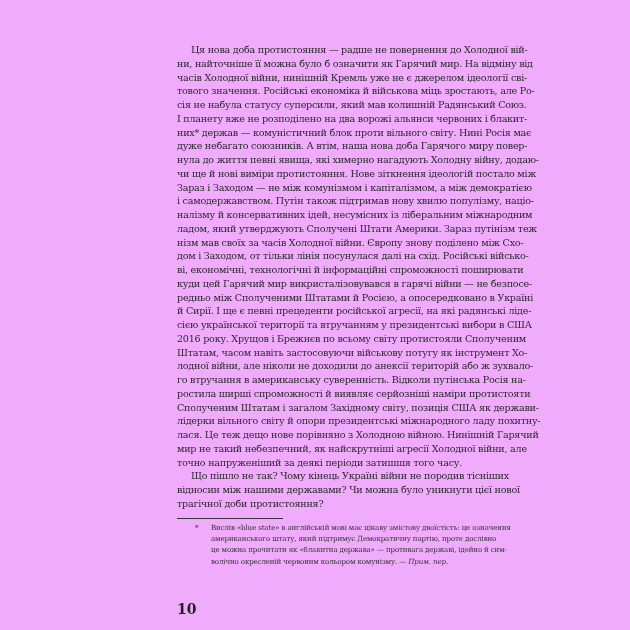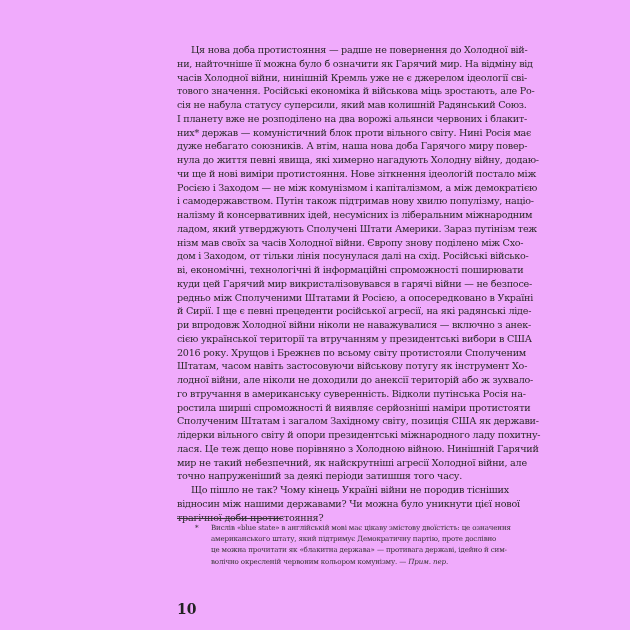--- a/index.html
+++ b/index.html
@@ -37,31 +37,30 @@
       <span class="line indent">Ця нова доба протистояння — радше не повернення до Холодної вій-</span>
       <span class="line">ни, найточніше її можна було б означити як Гарячий мир. На відміну від</span>
       <span class="line">часів Холодної війни, нинішній Кремль уже не є джерелом ідеології сві-</span>
       <span class="line">тового значення. Російські економіка й військова міць зростають, але Ро-</span>
       <span class="line">сія не набула статусу суперсили, який мав колишній Радянський Союз.</span>
       <span class="line">І планету вже не розподілено на два ворожі альянси червоних і блакит-</span>
       <span class="line">них* держав — комуністичний блок проти вільного світу. Нині Росія має</span>
       <span class="line">дуже небагато союзників. А втім, наша нова доба Гарячого миру повер-</span>
       <span class="line">нула до життя певні явища, які химерно нагадують Холодну війну, додаю-</span>
       <span class="line">чи ще й нові виміри протистояння. Нове зіткнення ідеологій постало між</span>
-      <span class="line">Росією і Заходом — не між комунізмом і капіталізмом, а між демократією</span>
+      <span class="line">Зараз і Заходом — не між комунізмом і капіталізмом, а між демократією</span>
       <span class="line">і самодержавством. Путін також підтримав нову хвилю популізму, націо-</span>
       <span class="line">налізму й консервативних ідей, несумісних із ліберальним міжнародним</span>
       <span class="line">ладом, який утверджують Сполучені Штати Америки. Зараз путінізм теж</span>
       <span class="line">нізм мав своїх за часів Холодної війни. Європу знову поділено між Схо-</span>
       <span class="line">дом і Заходом, от тільки лінія посунулася далі на схід. Російські військо-</span>
       <span class="line">ві, економічні, технологічні й інформаційні спроможності поширювати</span>
       <span class="line">куди цей Гарячий мир викристалізовувався в гарячі війни — не безпосе-</span>
       <span class="line">редньо між Сполученими Штатами й Росією, а опосередковано в Україні</span>
       <span class="line">й Сирії. І ще є певні прецеденти російської агресії, на які радянські ліде-</span>
-      <span class="line">ри впродовж Холодної війни ніколи не наважувалися — включно з анек-</span>
       <span class="line">сією української території та втручанням у президентські вибори в США</span>
       <span class="line">2016 року. Хрущов і Брежнєв по всьому світу протистояли Сполученим</span>
       <span class="line">Штатам, часом навіть застосовуючи військову потугу як інструмент Хо-</span>
       <span class="line">лодної війни, але ніколи не доходили до анексії територій або ж зухвало-</span>
       <span class="line">го втручання в американську суверенність. Відколи путінська Росія на-</span>
       <span class="line">ростила ширші спроможності й виявляє серйозніші наміри протистояти</span>
       <span class="line">Сполученим Штатам і загалом Західному світу, позиція США як держави-</span>
       <span class="line">лідерки вільного світу й опори президентські міжнародного ладу похитну-</span>
       <span class="line">лася. Це теж дещо нове порівняно з Холодною війною. Нинішній Гарячий</span>
       <span class="line">мир не такий небезпечний, як найскрутніші агресії Холодної війни, але</span>

